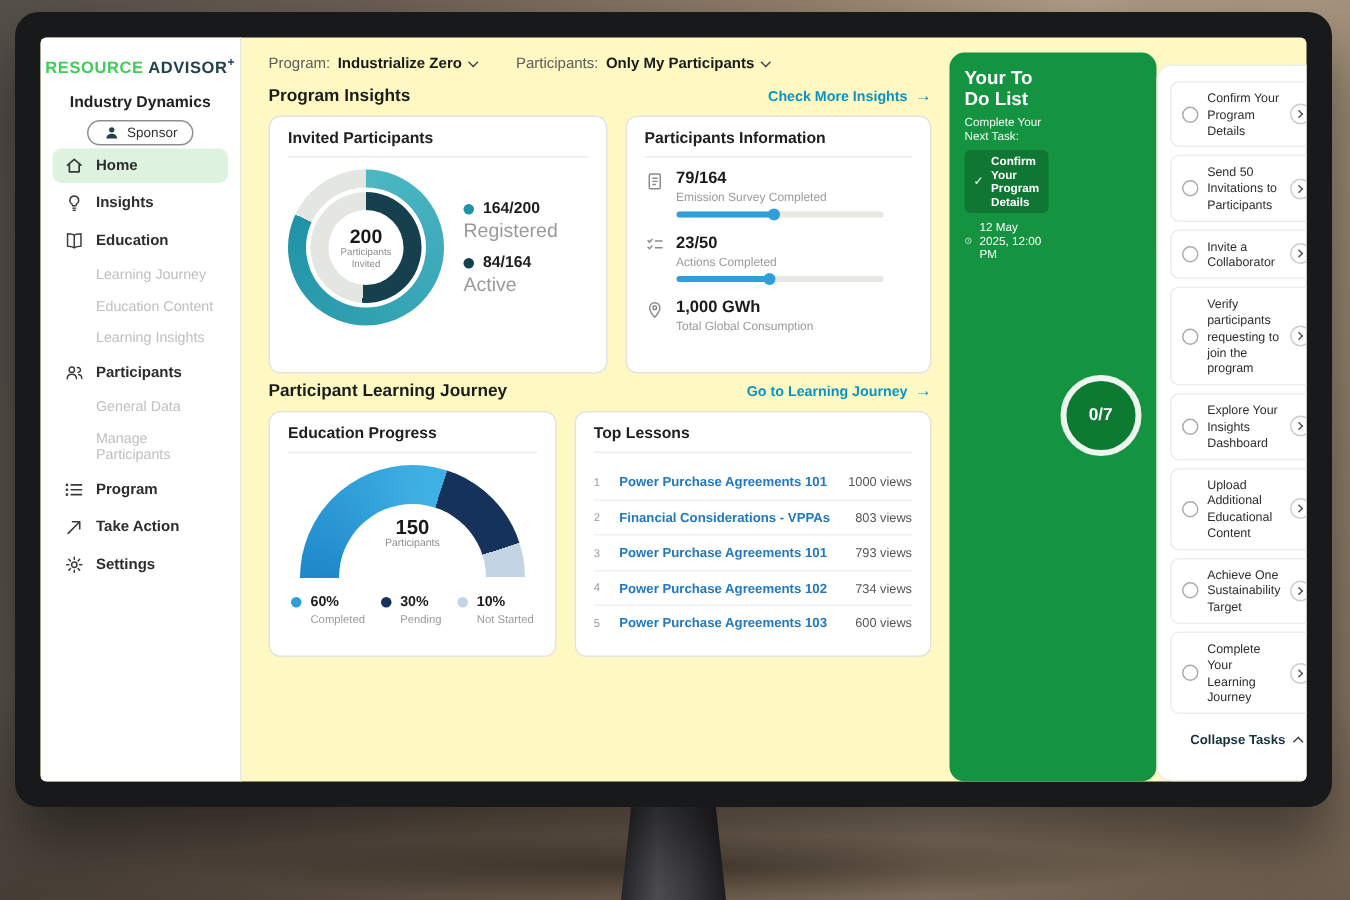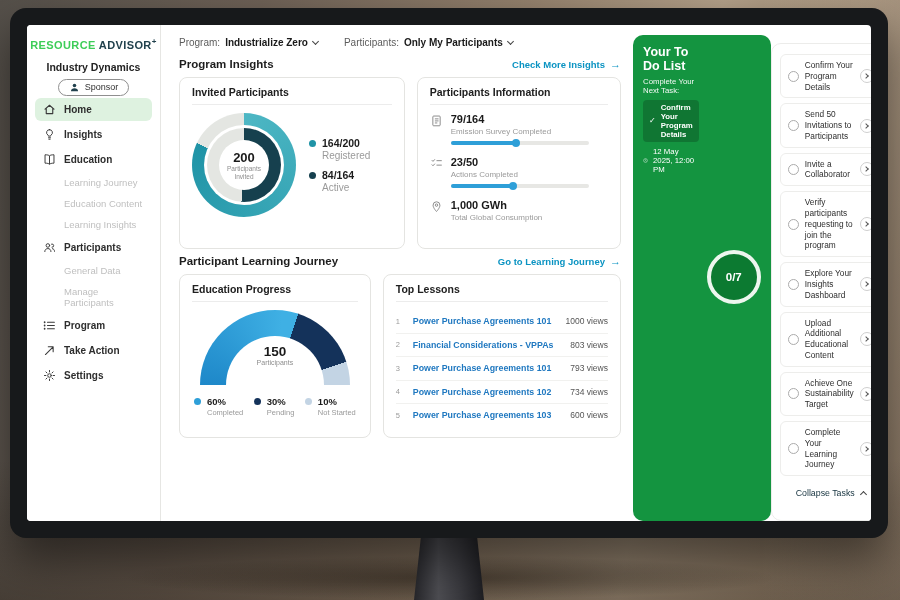--- a/index.html
+++ b/index.html
@@ -11,21 +11,21 @@
   .bg-light{position:absolute;right:0;top:0;width:140px;height:100%;
     background:linear-gradient(to right,rgba(255,240,220,0),rgba(255,242,224,.16))}
   
   .monitor{position:absolute;left:10px;top:8px;width:878px;height:530px;background:#17191b;
     border-radius:16px;padding:17px;box-shadow:0 22px 45px rgba(0,0,0,.5)}
   .stand-neck{position:absolute;left:414px;top:536px;width:70px;height:64px;
     background:linear-gradient(to right,#26262a,#4d4d52 35%,#3a3a3f 65%,#1e1e22);
     clip-path:polygon(10% 0,90% 0,100% 100%,0 100%)}
   .desk-shadow{position:absolute;left:120px;top:556px;width:660px;height:44px;border-radius:50%;
     background:radial-gradient(ellipse at center,rgba(20,14,8,.45),rgba(20,14,8,0) 70%)}
-  .screen{width:844px;height:496px;background:#ffffff;border-radius:4px;overflow:hidden;display:flex}
+  .screen{width:844px;height:496px;background:#fef9c3;border-radius:4px;overflow:hidden;display:flex}
   
   .sidebar{width:134px;background:#ffffff;border-right:1px solid #e6e6e3;padding-top:12px;flex-shrink:0}
   .logo{text-align:center;font-size:11px;font-weight:bold;letter-spacing:.4px}
   .logo .lg-green{color:#3dcd58}
   .logo .lg-dark{color:#21414d}
   .logo sup{color:#21414d;font-size:8px}
   .org{text-align:center;font-size:10.5px;font-weight:bold;color:#222;margin-top:10px}
   .sponsor-pill{display:flex;align-items:center;gap:5px;width:max-content;margin:6px auto 0;
     border:1px solid #8f8f8f;border-radius:11px;padding:2px 10px;font-size:9px;color:#333;cursor:pointer}
   .sponsor-pill .sp-ic{width:11px;height:11px;color:#21414d}
@@ -65,21 +65,21 @@
   .ring-inner{position:absolute;inset:15px;border-radius:50%;
     background:conic-gradient(#16404e 0deg 184deg,#e4e6e2 184deg 360deg)}
   .donut-hole{position:absolute;inset:27px;border-radius:50%;background:#fff;
     display:flex;flex-direction:column;align-items:center;justify-content:center;text-align:center}
   .donut-val{font-size:13px;font-weight:bold;color:#1a1a1a}
   .donut-lbl{font-size:6.5px;color:#8e8e8e;width:44px;line-height:1.2}
   .legend-item{margin:8px 0}
   .legend-top{display:flex;align-items:center;gap:6px}
   .dot{width:7px;height:7px;border-radius:50%;flex-shrink:0}
   .legend-val{font-size:10.5px;font-weight:bold;color:#1c1c1c}
-  .legend-label{font-size:10px;color:#9a9a9a;margin-left:13px;margin-top:1px}
+  .legend-label{font-size:13px;color:#9a9a9a;margin-top:1px}
   
   .info-row{display:flex;gap:8px;margin-bottom:11px}
   .info-ic{width:13px;height:13px;color:#8a8a8a;flex-shrink:0;margin-top:1px}
   .info-val{font-size:11px;font-weight:bold;color:#1a1a1a}
   .info-lbl{font-size:8px;color:#9a9a9a;margin:2px 0 5px}
   .bar{position:relative;width:138px;height:4px;background:#e7e7e4;border-radius:3px}
   .bar-fill{height:100%;background:#2e9fd8;border-radius:3px;position:relative}
   .bar-fill::after{content:'';position:absolute;right:-3px;top:-2px;width:8px;height:8px;border-radius:50%;background:#2e9fd8}
   
   .gauge{position:relative;width:150px;height:78px;margin:4px auto 8px;overflow:hidden}
@@ -114,21 +114,21 @@
     flex-shrink:0;align-self:center}
   .task-card{background:#fff;border-radius:10px;margin-top:8px;padding:5px 8px 4px;border:1px solid #ececea}
   .task-row{display:flex;align-items:center;gap:6px;border:1px solid #ededeb;border-radius:6px;
     margin:5px 0;padding:5px 7px;cursor:pointer}
   .task-check{width:11px;height:11px;border:1.2px solid #ababab;border-radius:50%;flex-shrink:0;cursor:pointer}
   .task-label{flex:1;font-size:8.3px;color:#2e2e2e;line-height:1.3}
   .task-go{width:14px;height:14px;border:1px solid #cfcfcf;border-radius:50%;flex-shrink:0;
     display:flex;align-items:center;justify-content:center;cursor:pointer}
   .task-go .chev{width:4px;height:4px;border-color:#555;margin-left:-1px}
   .collapse-link{display:flex;align-items:center;justify-content:center;gap:6px;padding:7px 0 5px;
-    font-size:8.8px;font-weight:normal;color:#15323e;cursor:pointer}
+    font-size:8.8px;font-weight:bold;color:#15323e;cursor:pointer}
   .news-card{margin-top:auto;background:#fff;border:1px solid #ececea;border-bottom:none;
     border-radius:10px 10px 0 0;padding:9px 10px 14px;font-size:10px;font-weight:bold;color:#1a1a1a}
 </style>
 </head>
 <body>
 
 <div class="bg-shade"></div>
 <div class="bg-light"></div>
 <div class="desk-shadow"></div>
 <div class="stand-neck"></div>

